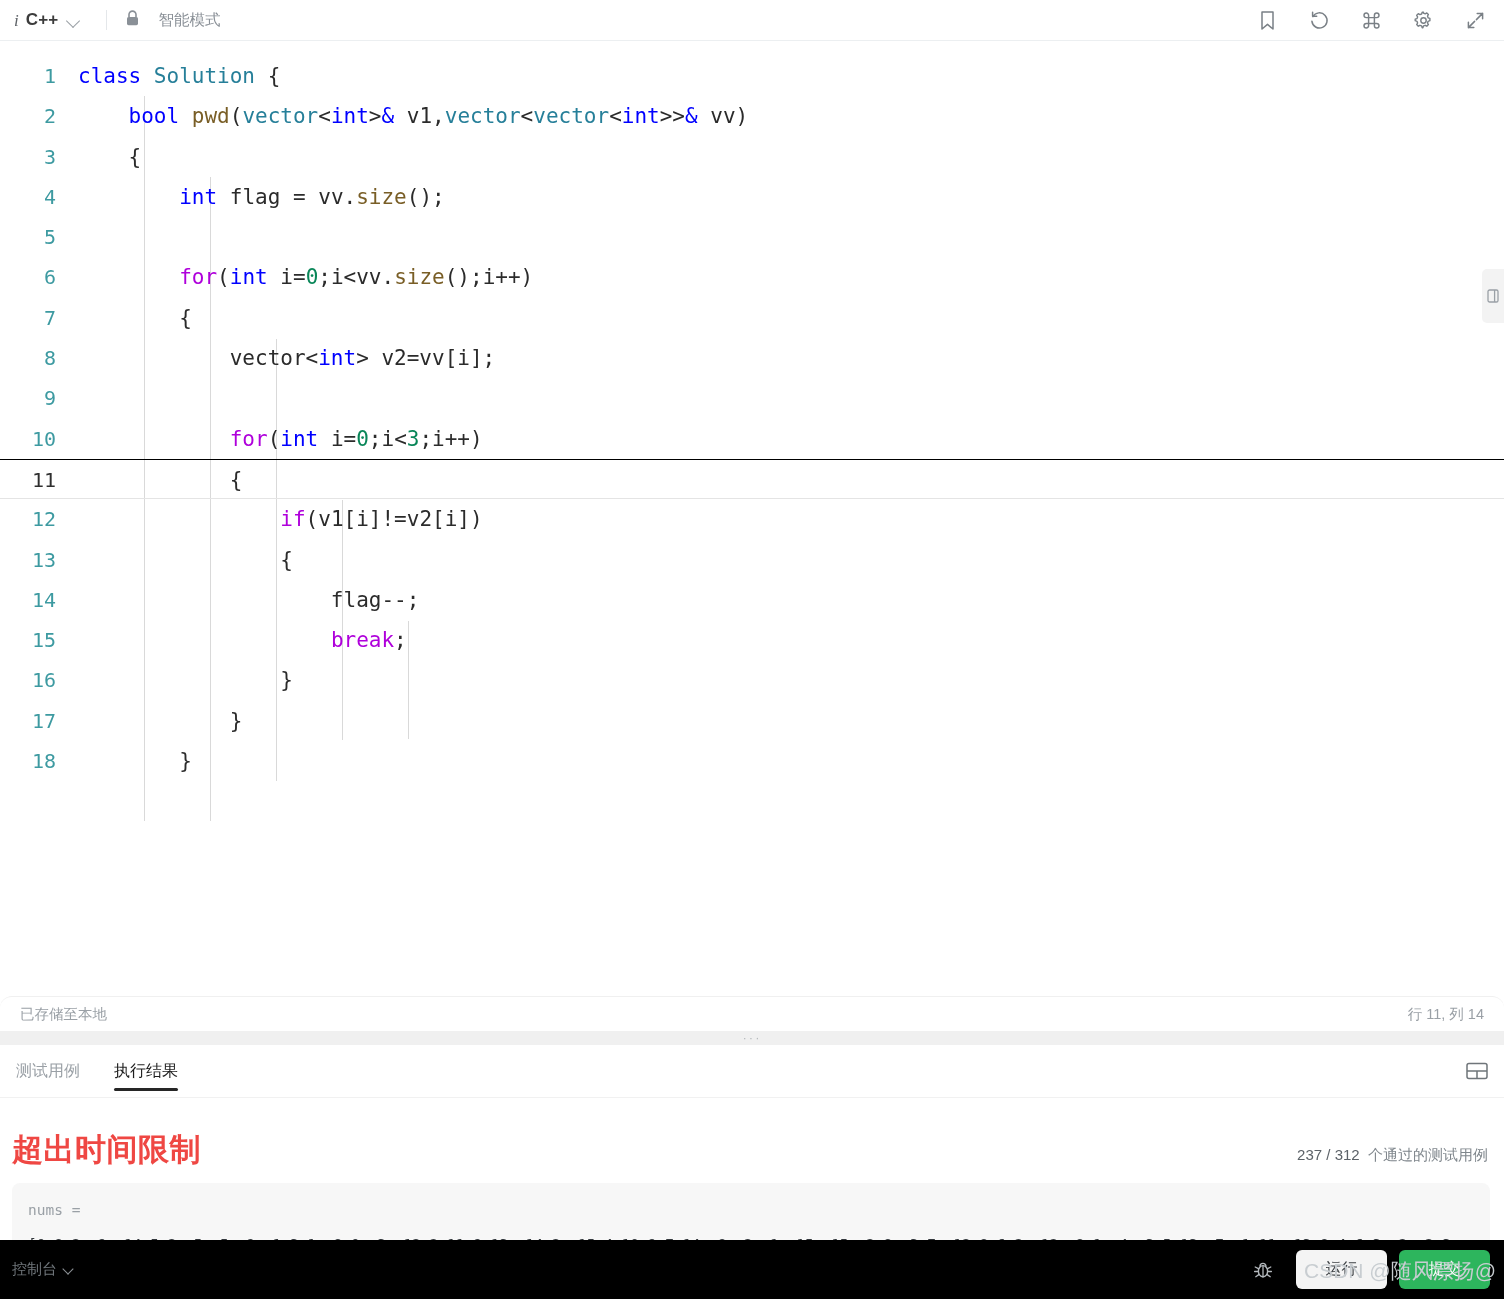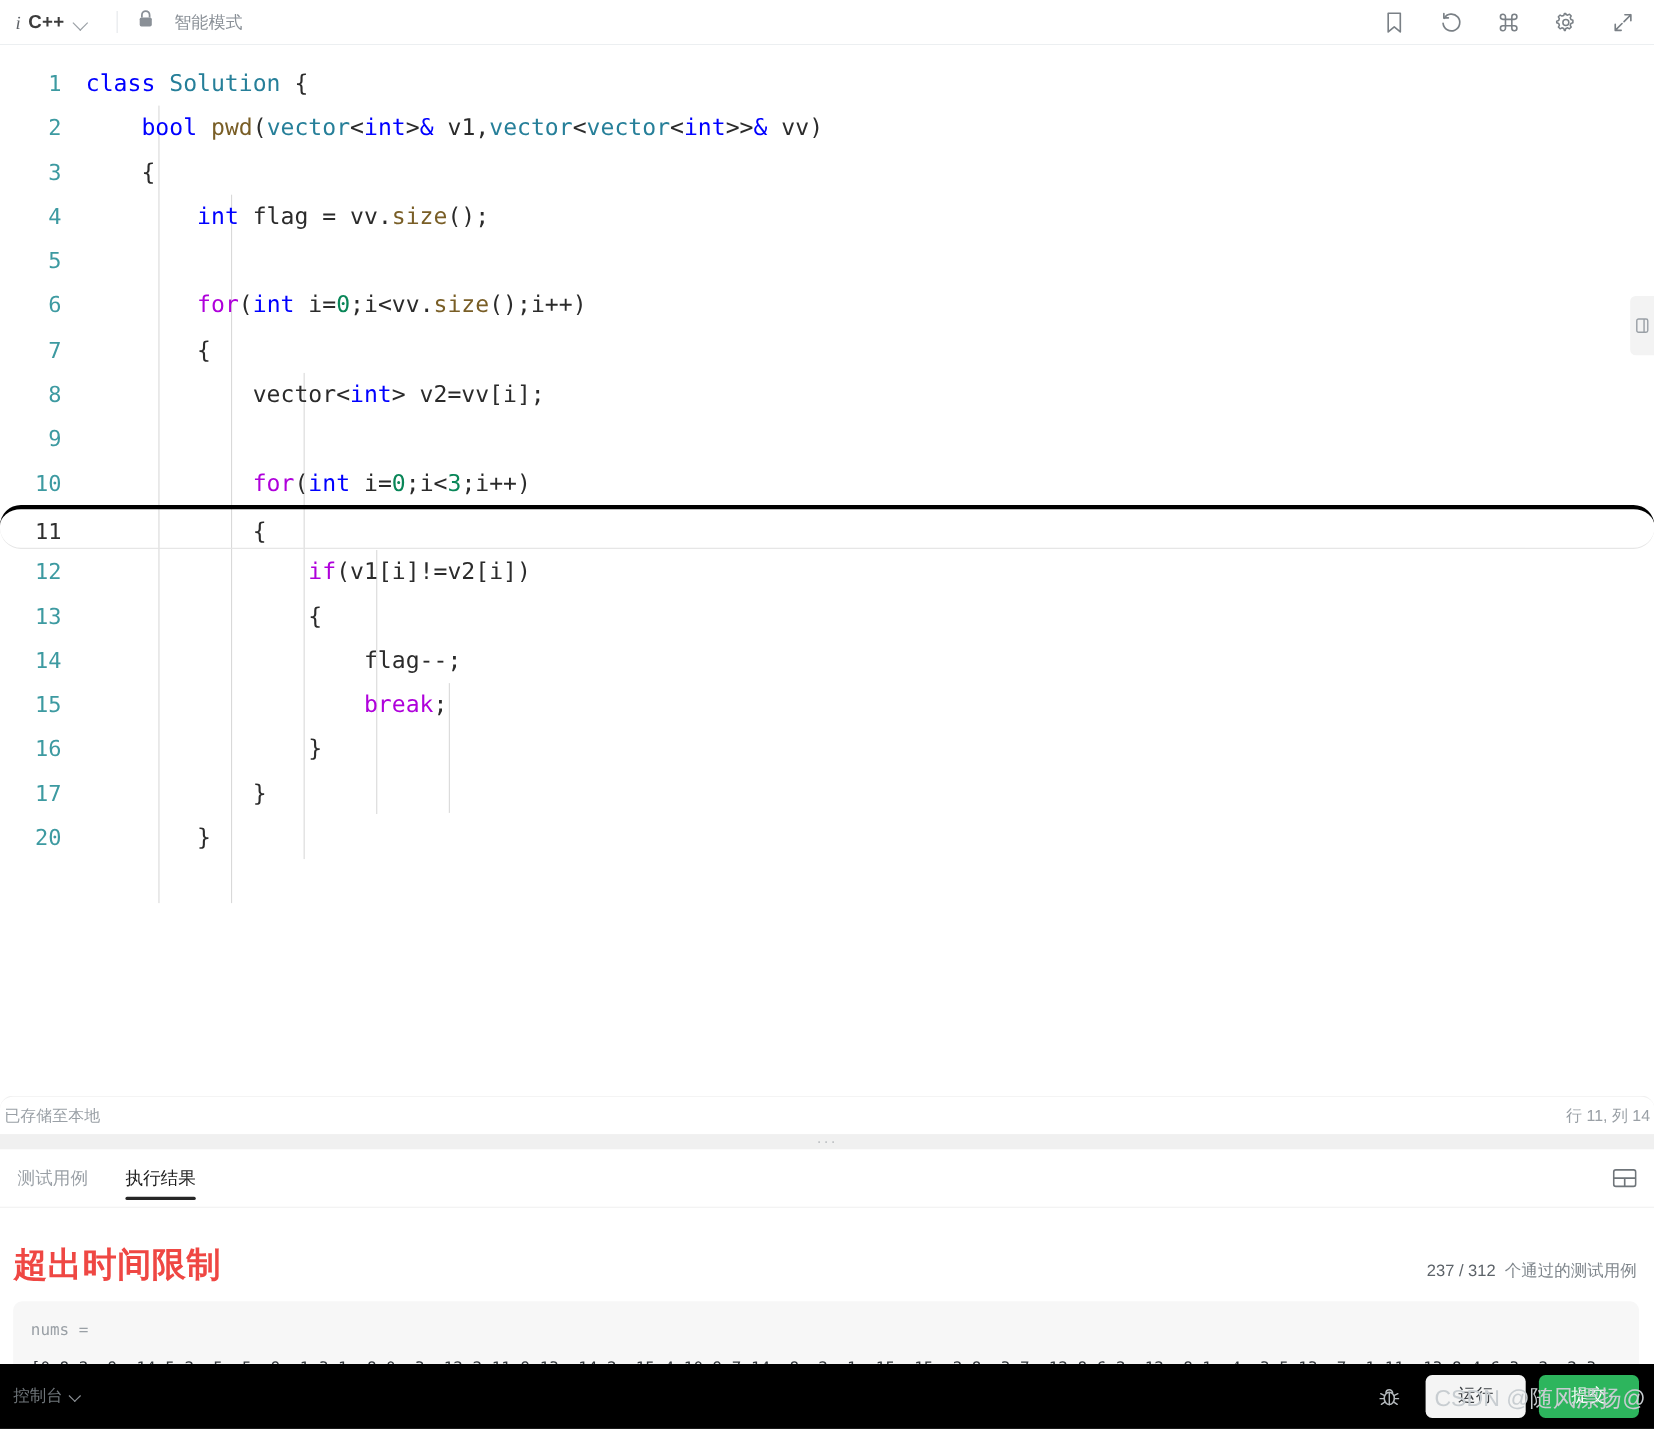--- a/index.html
+++ b/index.html
@@ -50,42 +50,41 @@
     padding-top: 15px;
   }
   .code-line { position: relative; height: 40.3px; white-space: pre; display: flex; }
   .ln {
     width: 78px; min-width: 78px; text-align: right; padding-right: 22px;
     color: #3d9aa1; font-size: 20px; user-select: none;
   }
   .code-line.active .ln { color: #2f2f2f; }
   .code-txt { color: #2b2b2b; position: relative; flex: 1; }
   .code-line.active {
-    border-top: 4px solid #000000;
+    border-top: 1px solid #000000;
     border-bottom: 1px solid #e4e4e4;
     height: 40.3px;
-    border-radius: 19px;
   }
   
   .guides { position: absolute; left: 78px; top: 15px; bottom: 0; pointer-events: none; }
   .guide { position: absolute; width: 1px; background: #d9d9d9; }
 
   .k-type   { color: #0000ff; }   
   .k-ctrl   { color: #af00db; }   
   .k-classkw{ color: #0000ff; }
   .k-name   { color: #267f99; }   
   .k-fn     { color: #795e26; }   
   .k-num    { color: #098658; }
   .k-plain  { color: #2b2b2b; }
 
   
   .statusbar {
     height: 35px; min-height: 35px;
     display: flex; align-items: center;
-    padding: 0 4px;
+    padding: 0 20px;
     font-size: 14.5px; color: #9aa0a6;
     background: #fff;
     border-top: 1px solid #f0f0f0;
     border-radius: 12px;
   }
   .status-spacer { flex: 1; }
 
   
   .splitter {
     height: 14px; min-height: 14px; background: #f0f0f0;
@@ -256,21 +255,21 @@
         <div class="code-line"><span class="ln">8</span><span class="code-txt"><span class="k-plain">            vector&lt;</span><span class="k-type">int</span><span class="k-plain">&gt; v2=vv[i];</span></span></div>
         <div class="code-line"><span class="ln">9</span><span class="code-txt"><span class="k-plain"></span></span></div>
         <div class="code-line"><span class="ln">10</span><span class="code-txt"><span class="k-plain">            </span><span class="k-ctrl">for</span><span class="k-plain">(</span><span class="k-type">int</span><span class="k-plain"> i=</span><span class="k-num">0</span><span class="k-plain">;i&lt;</span><span class="k-num">3</span><span class="k-plain">;i++)</span></span></div>
         <div class="code-line active"><span class="ln">11</span><span class="code-txt"><span class="k-plain">            {</span></span></div>
         <div class="code-line"><span class="ln">12</span><span class="code-txt"><span class="k-plain">                </span><span class="k-ctrl">if</span><span class="k-plain">(v1[i]!=v2[i])</span></span></div>
         <div class="code-line"><span class="ln">13</span><span class="code-txt"><span class="k-plain">                {</span></span></div>
         <div class="code-line"><span class="ln">14</span><span class="code-txt"><span class="k-plain">                    flag--;</span></span></div>
         <div class="code-line"><span class="ln">15</span><span class="code-txt"><span class="k-plain">                    </span><span class="k-ctrl">break</span><span class="k-plain">;</span></span></div>
         <div class="code-line"><span class="ln">16</span><span class="code-txt"><span class="k-plain">                }</span></span></div>
         <div class="code-line"><span class="ln">17</span><span class="code-txt"><span class="k-plain">            }</span></span></div>
-        <div class="code-line"><span class="ln">20</span><span class="code-txt"><span class="k-plain">        }</span></span></div>
+        <div class="code-line"><span class="ln">18</span><span class="code-txt"><span class="k-plain">        }</span></span></div>
       </div>
     <div class="side-handle">
       <svg width="12" height="14" viewBox="0 0 12 14" fill="none">
         <rect x="1" y="1" width="10" height="12" rx="1.6" stroke="currentColor" stroke-width="1.3"></rect>
         <path d="M7.6 1v12" stroke="currentColor" stroke-width="1.3"></path>
       </svg>
     </div>
   </div>
 
   <div class="statusbar">

